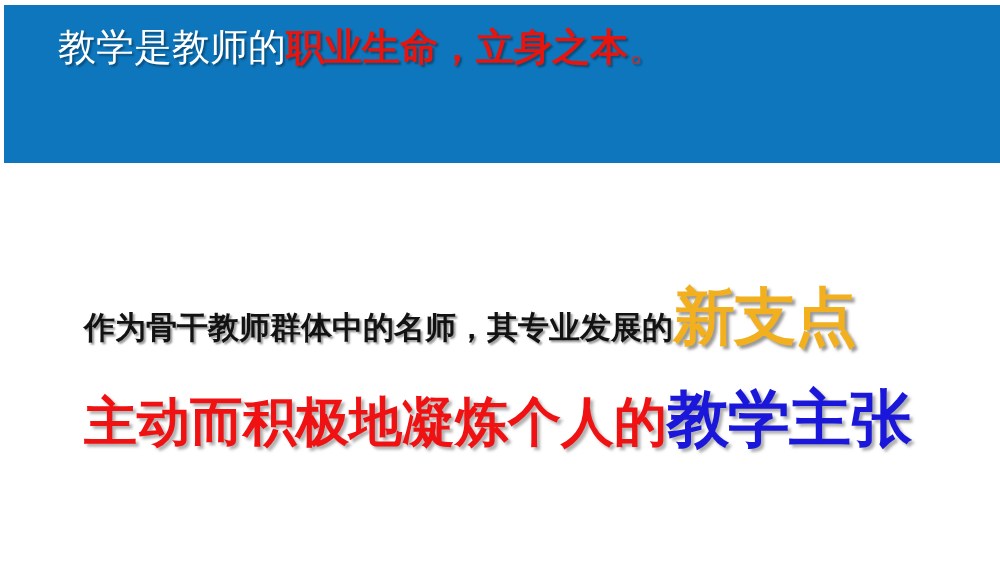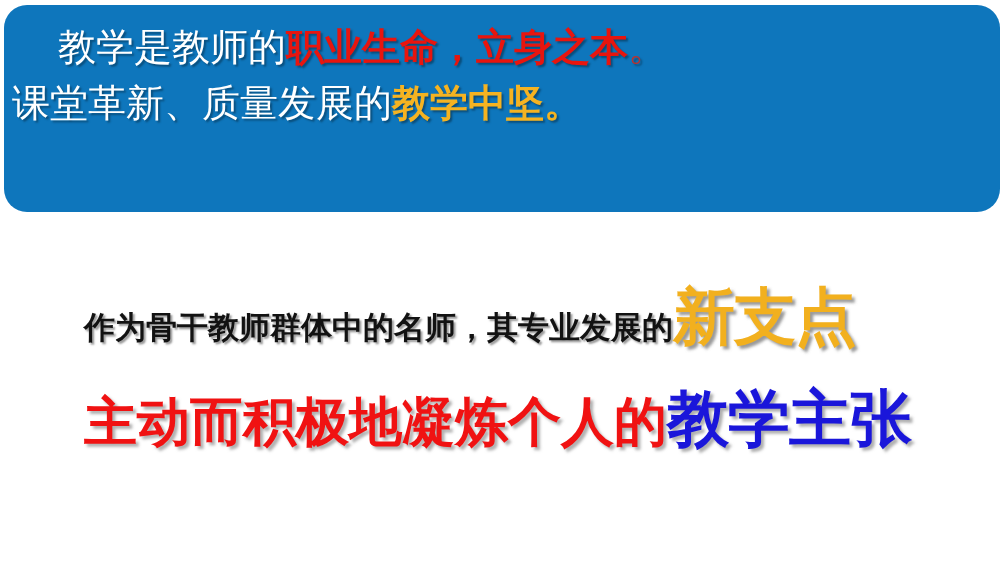--- a/index.html
+++ b/index.html
@@ -18,25 +18,24 @@
     background: #ffffff;
     overflow: hidden;
   }
 
   
   #banner {
     position: absolute;
     left: 4px;
     top: 5px;
     width: 996px;
-    height: 207px;
+    height: 158px;
     background: #0E76BC;
     box-sizing: border-box;
     padding: 14px 8px 8px 8px;
-    border-radius: 23px;
   }
   .banner-line {
     font-family: "DejaVu Serif", "Liberation Serif", serif;
     font-size: 38px;
     line-height: 56px;
     white-space: nowrap;
     letter-spacing: 0px;
     text-shadow: 2px 2px 2px rgba(0,0,0,0.35);
   }
   .banner-line.first { padding-left: 46px; }
@@ -105,23 +104,20 @@
 
 <div id="slide">
 
   <div id="banner">
 
     <div class="banner-line first">
       <span class="w">教学是教师的</span><span class="red-serif">职业生命，立身之本</span><span class="red-dot">。</span>
     </div>
 
 
-    <div class="banner-line third">
-      <span class="w">课堂革新、质量发展的</span><span class="gold-serif">教学中坚。</span>
-    </div>
 
   </div>
 
   <div id="line-mid">
     <span class="blk">作为骨干教师群体中的名师，其专业发展的</span><span class="gold-big">新支点</span>
   </div>
 
   <div id="line-bottom">
     <span class="red-big">主动而积极地凝炼个人的</span><span class="blue-big">教学主张</span>
   </div>

